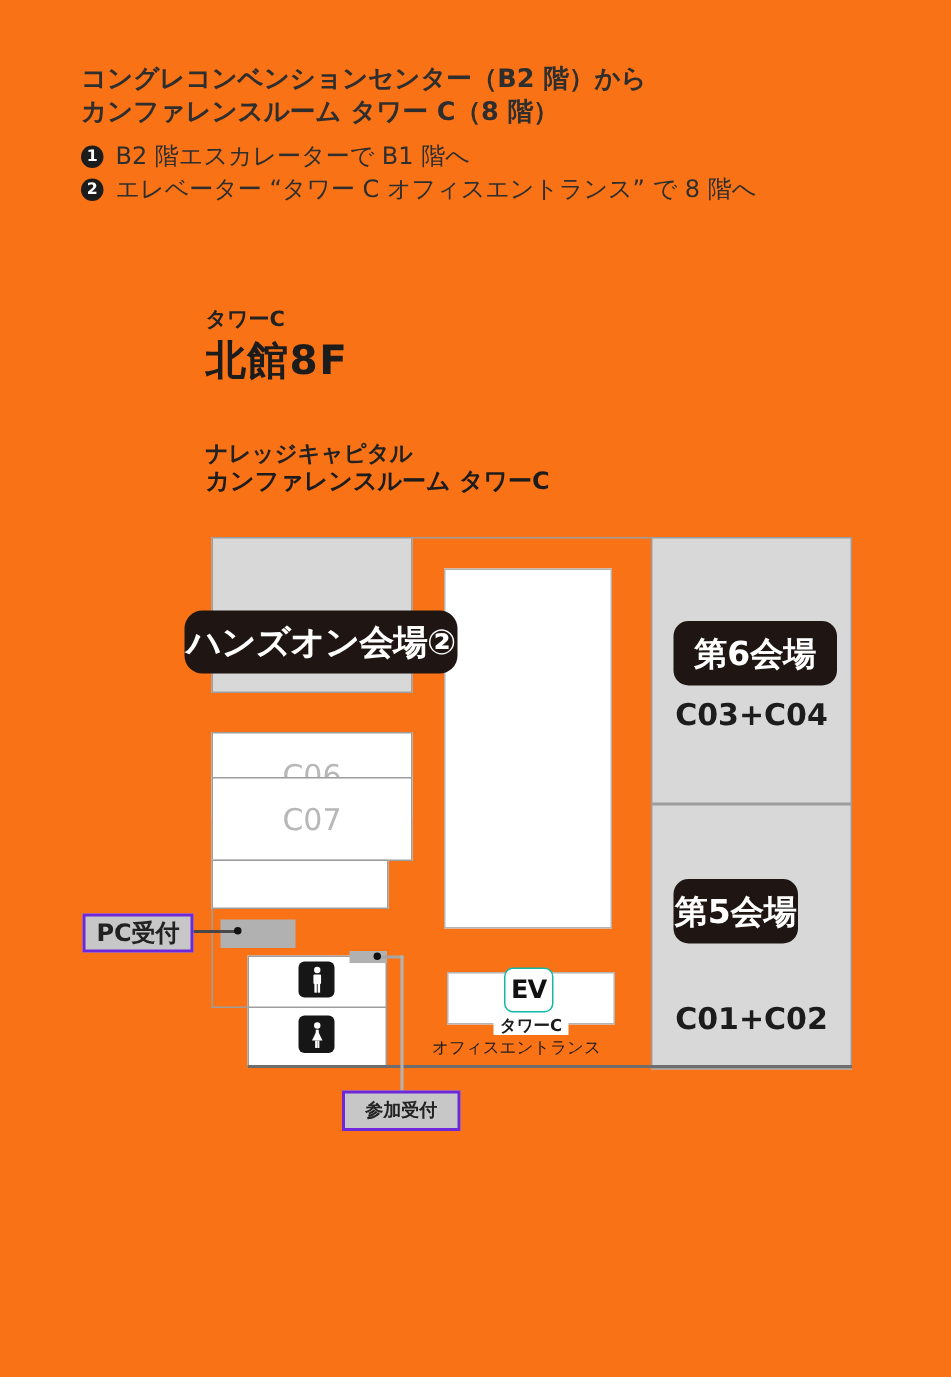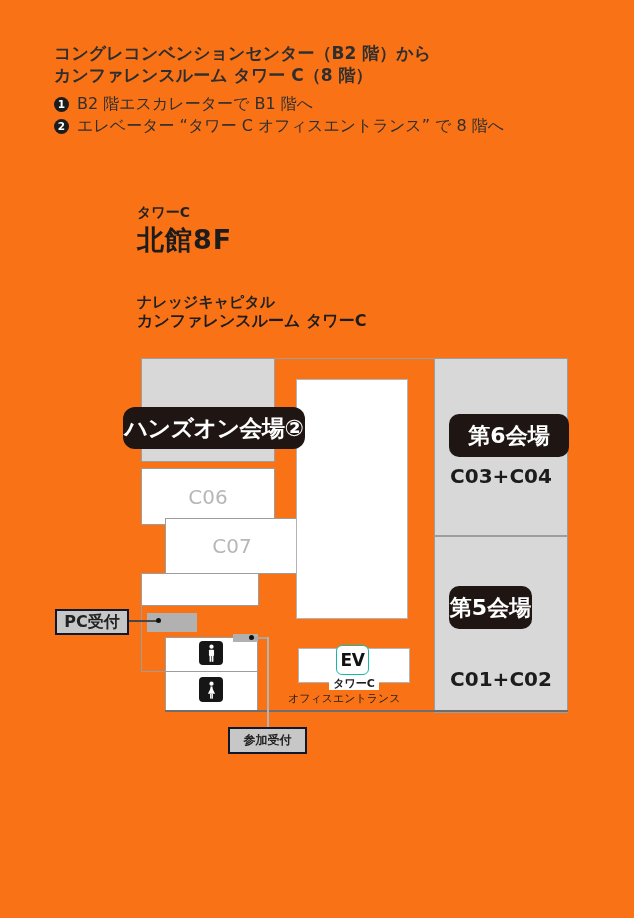--- a/index.html
+++ b/index.html
@@ -35,37 +35,37 @@
   #map-left-line   { left:141px; top:605px; width:1px;  height:67px; }
   #map-step-line   { left:141px; top:671px; width:25px; height:1px; }
   #map-bottom-line { left:165px; top:710px; width:403px; height:2px; background:#6e6e6e; z-index:4; }
 
   
   .room { box-sizing:border-box; border:1px solid #9d9d9d; background:#fff;
           display:flex; align-items:center; justify-content:center;
           font-size:20px; font-weight:500; }
   #room-c05 { left:141px; top:358px; width:134px; height:104px; background:#d8d8d8;
               color:#1c1c1c; align-items:flex-end; padding-bottom:10px; }
-  #room-c06 { left:141px; top:468px; width:134px; height:57px; color:#b7b7b7; }
-  #room-c07 { left:141px; top:518px; width:134px; height:56px; color:#b7b7b7;margin-left:24px; }
+  #room-c06 { left:141px; top:488px; width:134px; height:57px; color:#b7b7b7; }
+  #room-c07 { left:141px; top:518px; width:134px; height:56px; color:#b7b7b7; }
   #room-blank { left:141px; top:573px; width:118px; height:33px; }
   #central-hall { left:296px; top:379px; width:112px; height:240px; border-color:#b4b4b4; }
 
   #col-top    { left:434px; top:358px; width:134px; height:178px; background:#d8d8d8; }
   #col-bottom { left:434px; top:536px; width:134px; height:177px; background:#d8d8d8; }
 
   
   .black-badge {
     background:#1f1613; color:#fff; font-weight:700;
     display:flex; align-items:center; justify-content:center;
     z-index:6;
   }
   #hands-on-badge { left:123px; top:375px; width:182px; height:42px; border-radius:12px;
                     font-size:23px; letter-spacing:-0.5px;margin-top:32px; }
-  #v6-badge { left:449px; top:414px; width:120px; height:43px; border-radius:10px; font-size:22px; }
+  #v6-badge { left:449px; top:414px; width:109px; height:43px; border-radius:10px; font-size:22px; }
   #v5-badge { left:449px; top:586px; width:83px; height:43px; border-radius:10px; font-size:22px; }
   .col-rooms { width:134px; text-align:center; font-size:20px; font-weight:600; color:#1c1c1c; z-index:6; }
   #v6-rooms { left:434px; top:464px;text-align:center; }
   #v5-rooms { left:434px; top:631px;margin-top:36px; }
 
   
   #restrooms { left:165px; top:637px; width:93px; height:75px; box-sizing:border-box;
                border:1px solid #9d9d9d; background:#fff; z-index:2; }
   #restroom-divider { left:165px; top:671px; width:93px; height:1px; z-index:3; }
   .wc-icon { width:24px; height:24px; background:#161616; border-radius:4px;
@@ -77,21 +77,21 @@
   .desk { background:#b1b1b1; z-index:3; }
   #pc-desk  { left:147px; top:613px; width:50px; height:19px; }
   #reg-desk { left:233px; top:634px; width:25px; height:8px; }
   .dot { width:5px; height:5px; border-radius:50%; background:#111; z-index:7; }
   #pc-dot  { left:156px; top:618px; }
   #reg-dot { left:249px; top:635px; }
   #pc-line    { left:128px; top:620px; width:30px; height:2px; background:#474747; z-index:6; }
   #reg-line-h { left:253px; top:637px; width:16px; height:2px; background:#a6a6a6; z-index:6; }
   #reg-line-v { left:267px; top:637px; width:2px; height:91px; background:#b3b3b3; z-index:6; }
   .callout {
-    box-sizing:border-box; background:#c7c7c7; border:2px solid #0f172a;
+    box-sizing:border-box; background:#c7c7c7; border:2px solid #6d28d9;
     display:flex; align-items:center; justify-content:center;
     color:#222; font-weight:600; z-index:7;
   }
   #pc-label  { left:55px;  top:609px; width:74px; height:26px; font-size:16px; }
   #reg-label { left:228px; top:727px; width:79px; height:27px; font-size:12px; }
 
   
   #ev-surround { left:298px; top:648px; width:112px; height:35px; box-sizing:border-box;
                  border:1px solid #b4b4b4; background:#fff; }
   #ev-box { left:336px; top:645px; width:33px; height:30px; box-sizing:border-box;

